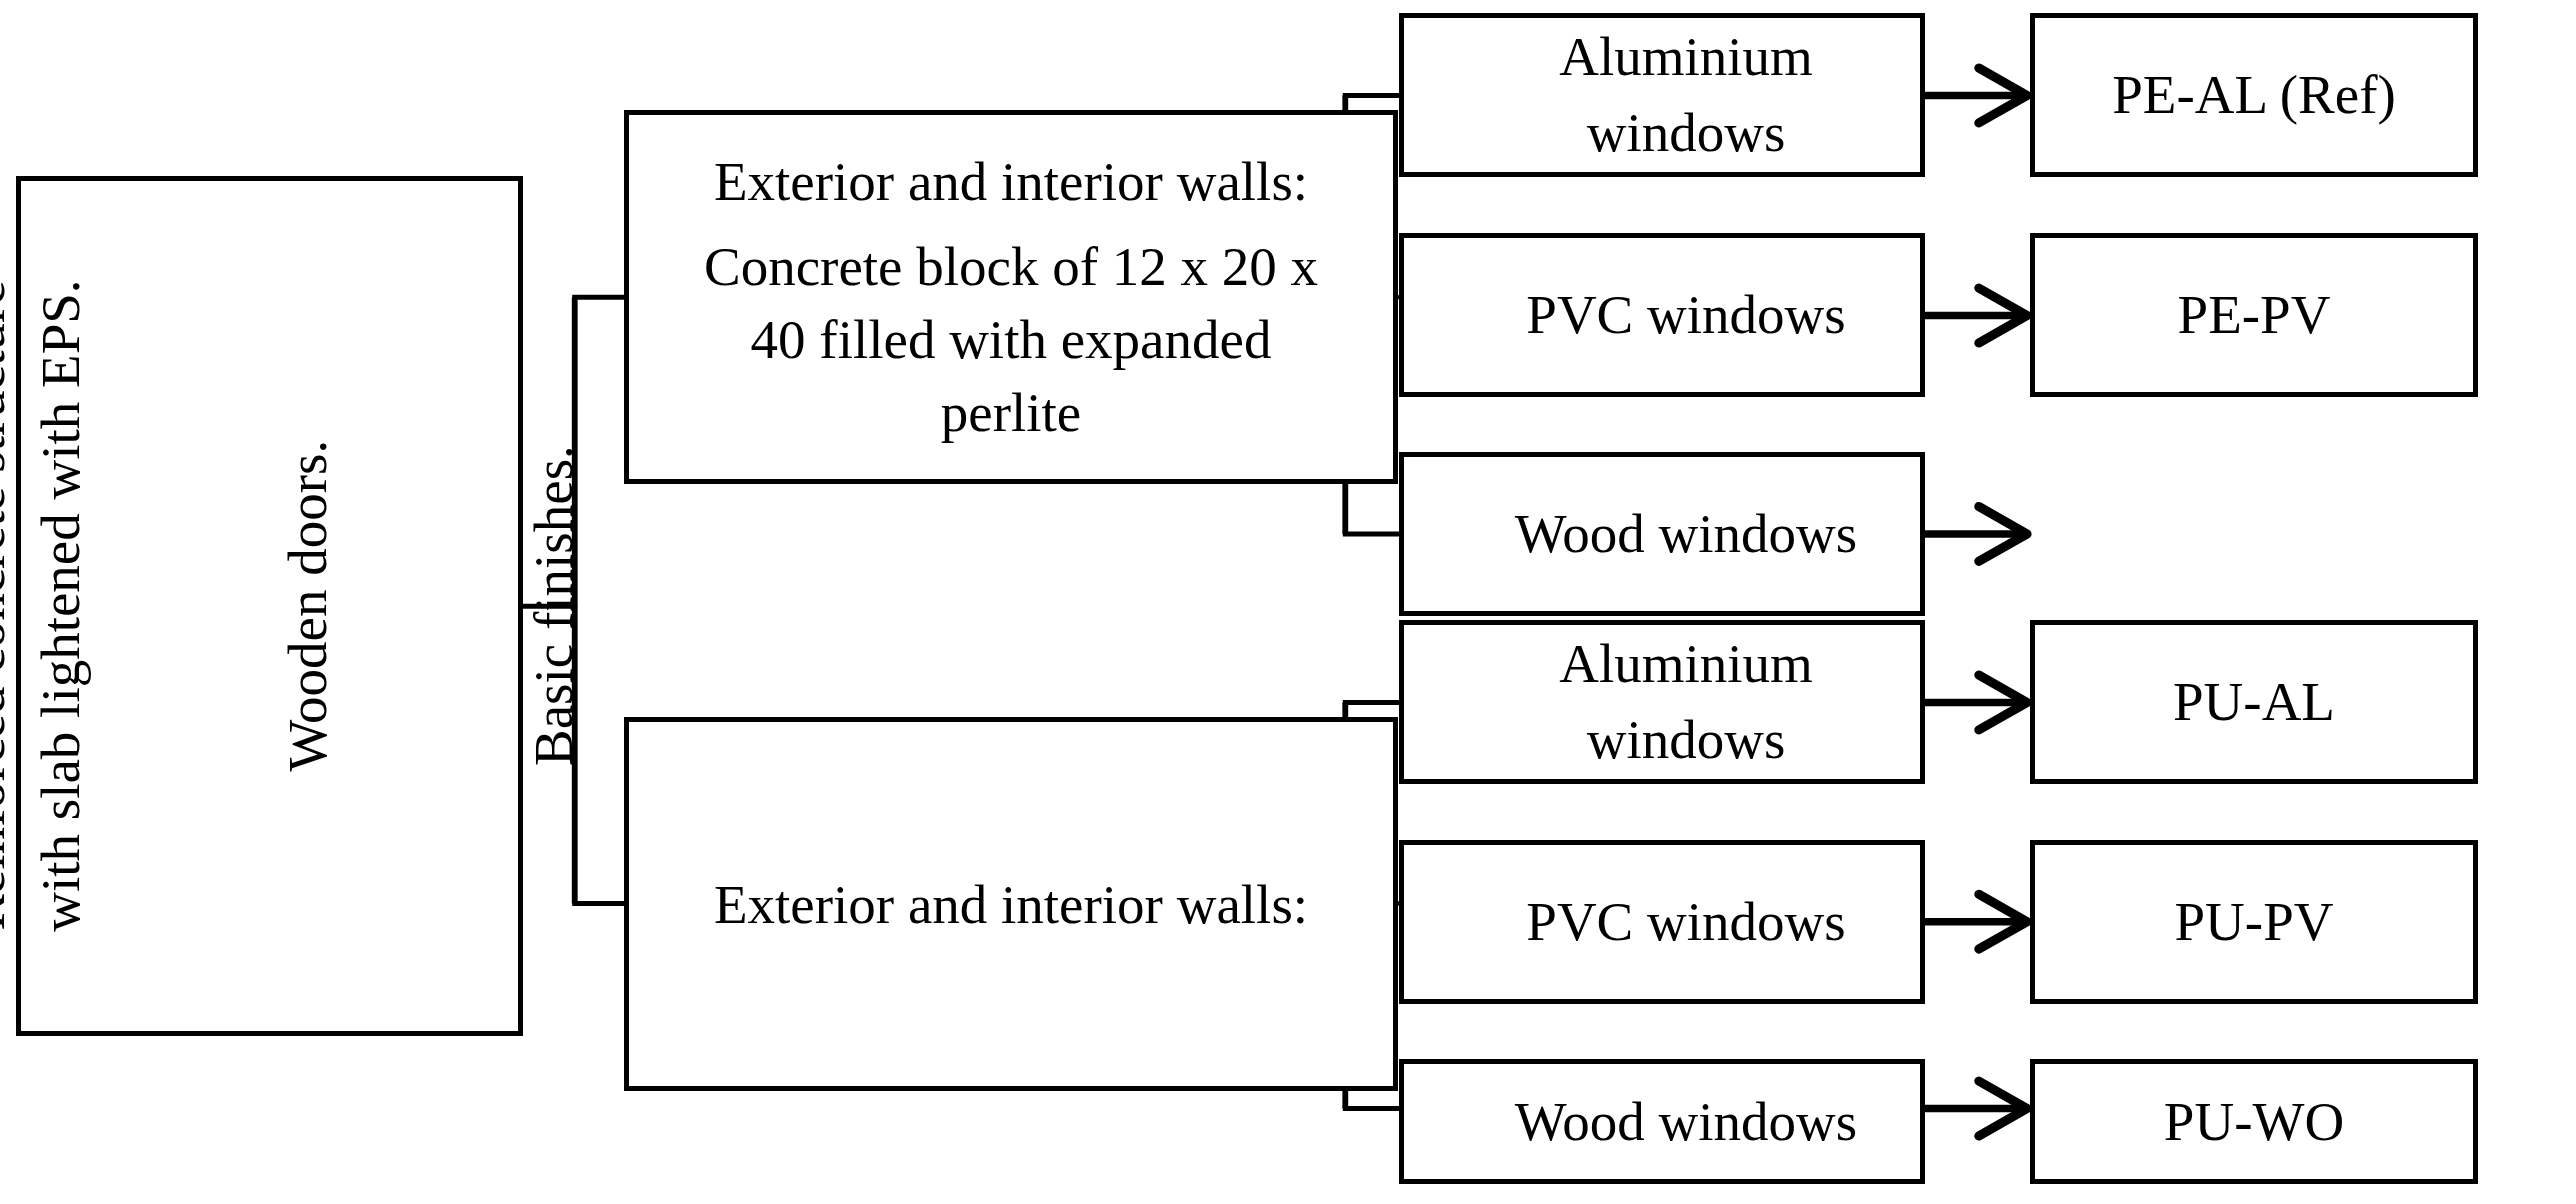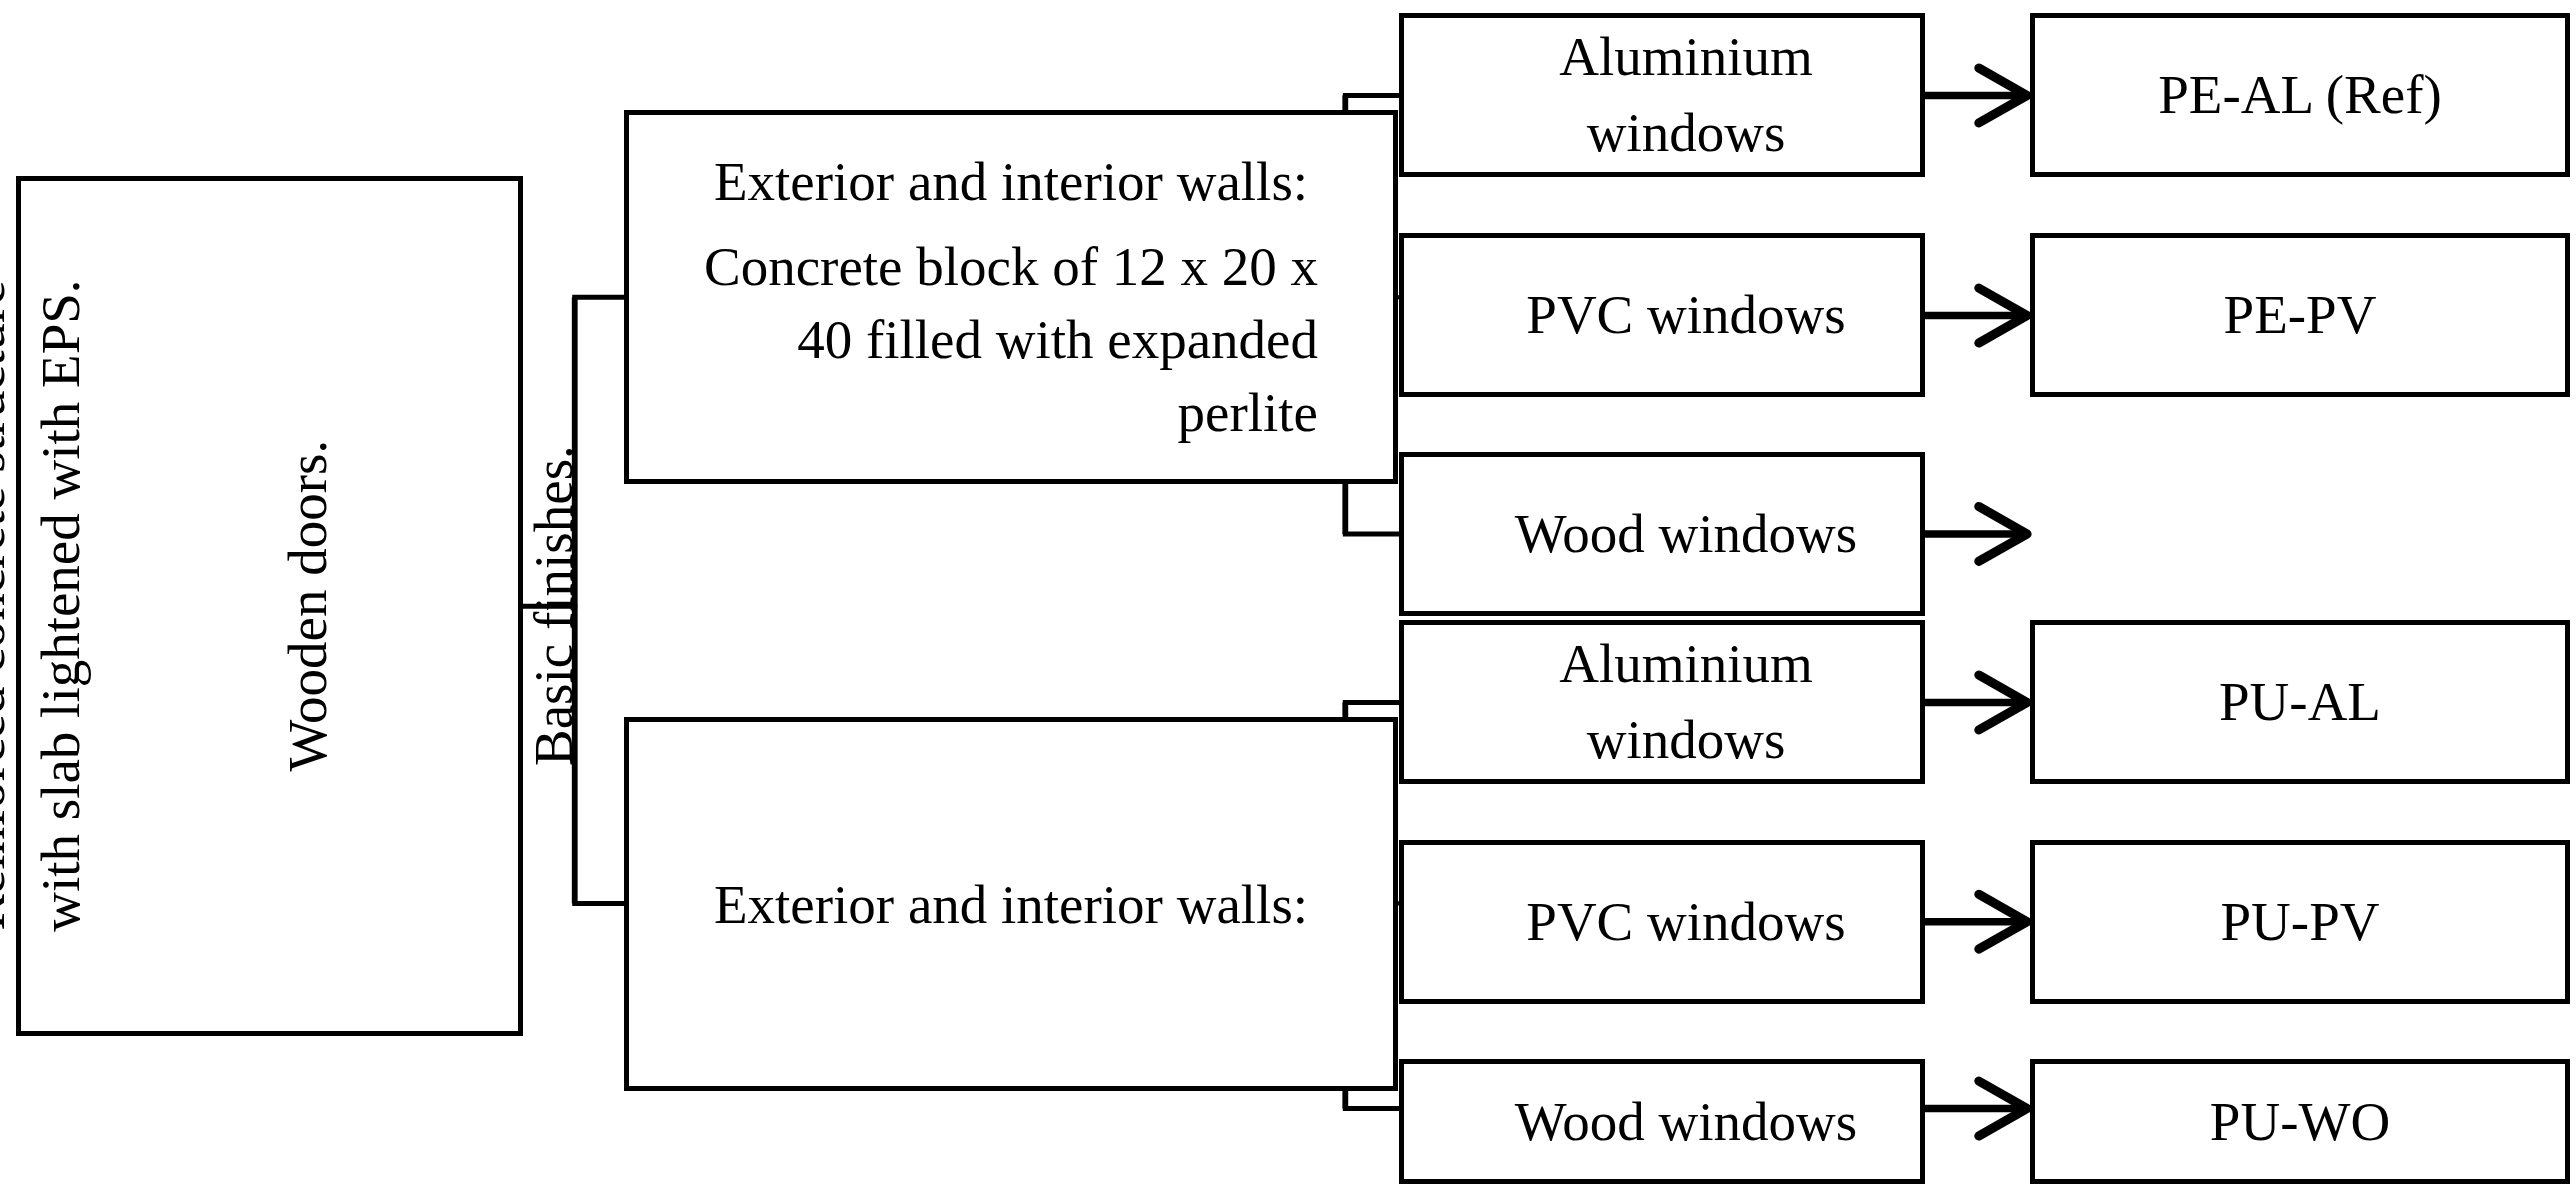--- a/index.html
+++ b/index.html
@@ -60,26 +60,26 @@
   .wall-title {
     font-size: 55px;
     line-height: 73px;
     white-space: pre;
     text-align: center;
   }
   .wall-body {
     font-size: 55px;
     line-height: 73px;
     white-space: pre;
-    text-align: right;
+    text-align: center;
     margin-top: 12px;
   }
   
   .win-box  { left: 1399px; width: 526px; height: 164px; padding-left: 48px; }
-  .code-box { left: 2030px; width: 540px; height: 164px; }
+  .code-box { left: 2030px; width: 448px; height: 164px; }
   .row1 { top: 13.3px; }
   .row2 { top: 233px; }
   .row3 { top: 452px; }
   .row4 { top: 620px; }
   .row5 { top: 840px; }
   .row6 { top: 1059px; height: 125px; }
   .box-label {
     font-size: 55px;
     line-height: 76px;
     white-space: pre;

